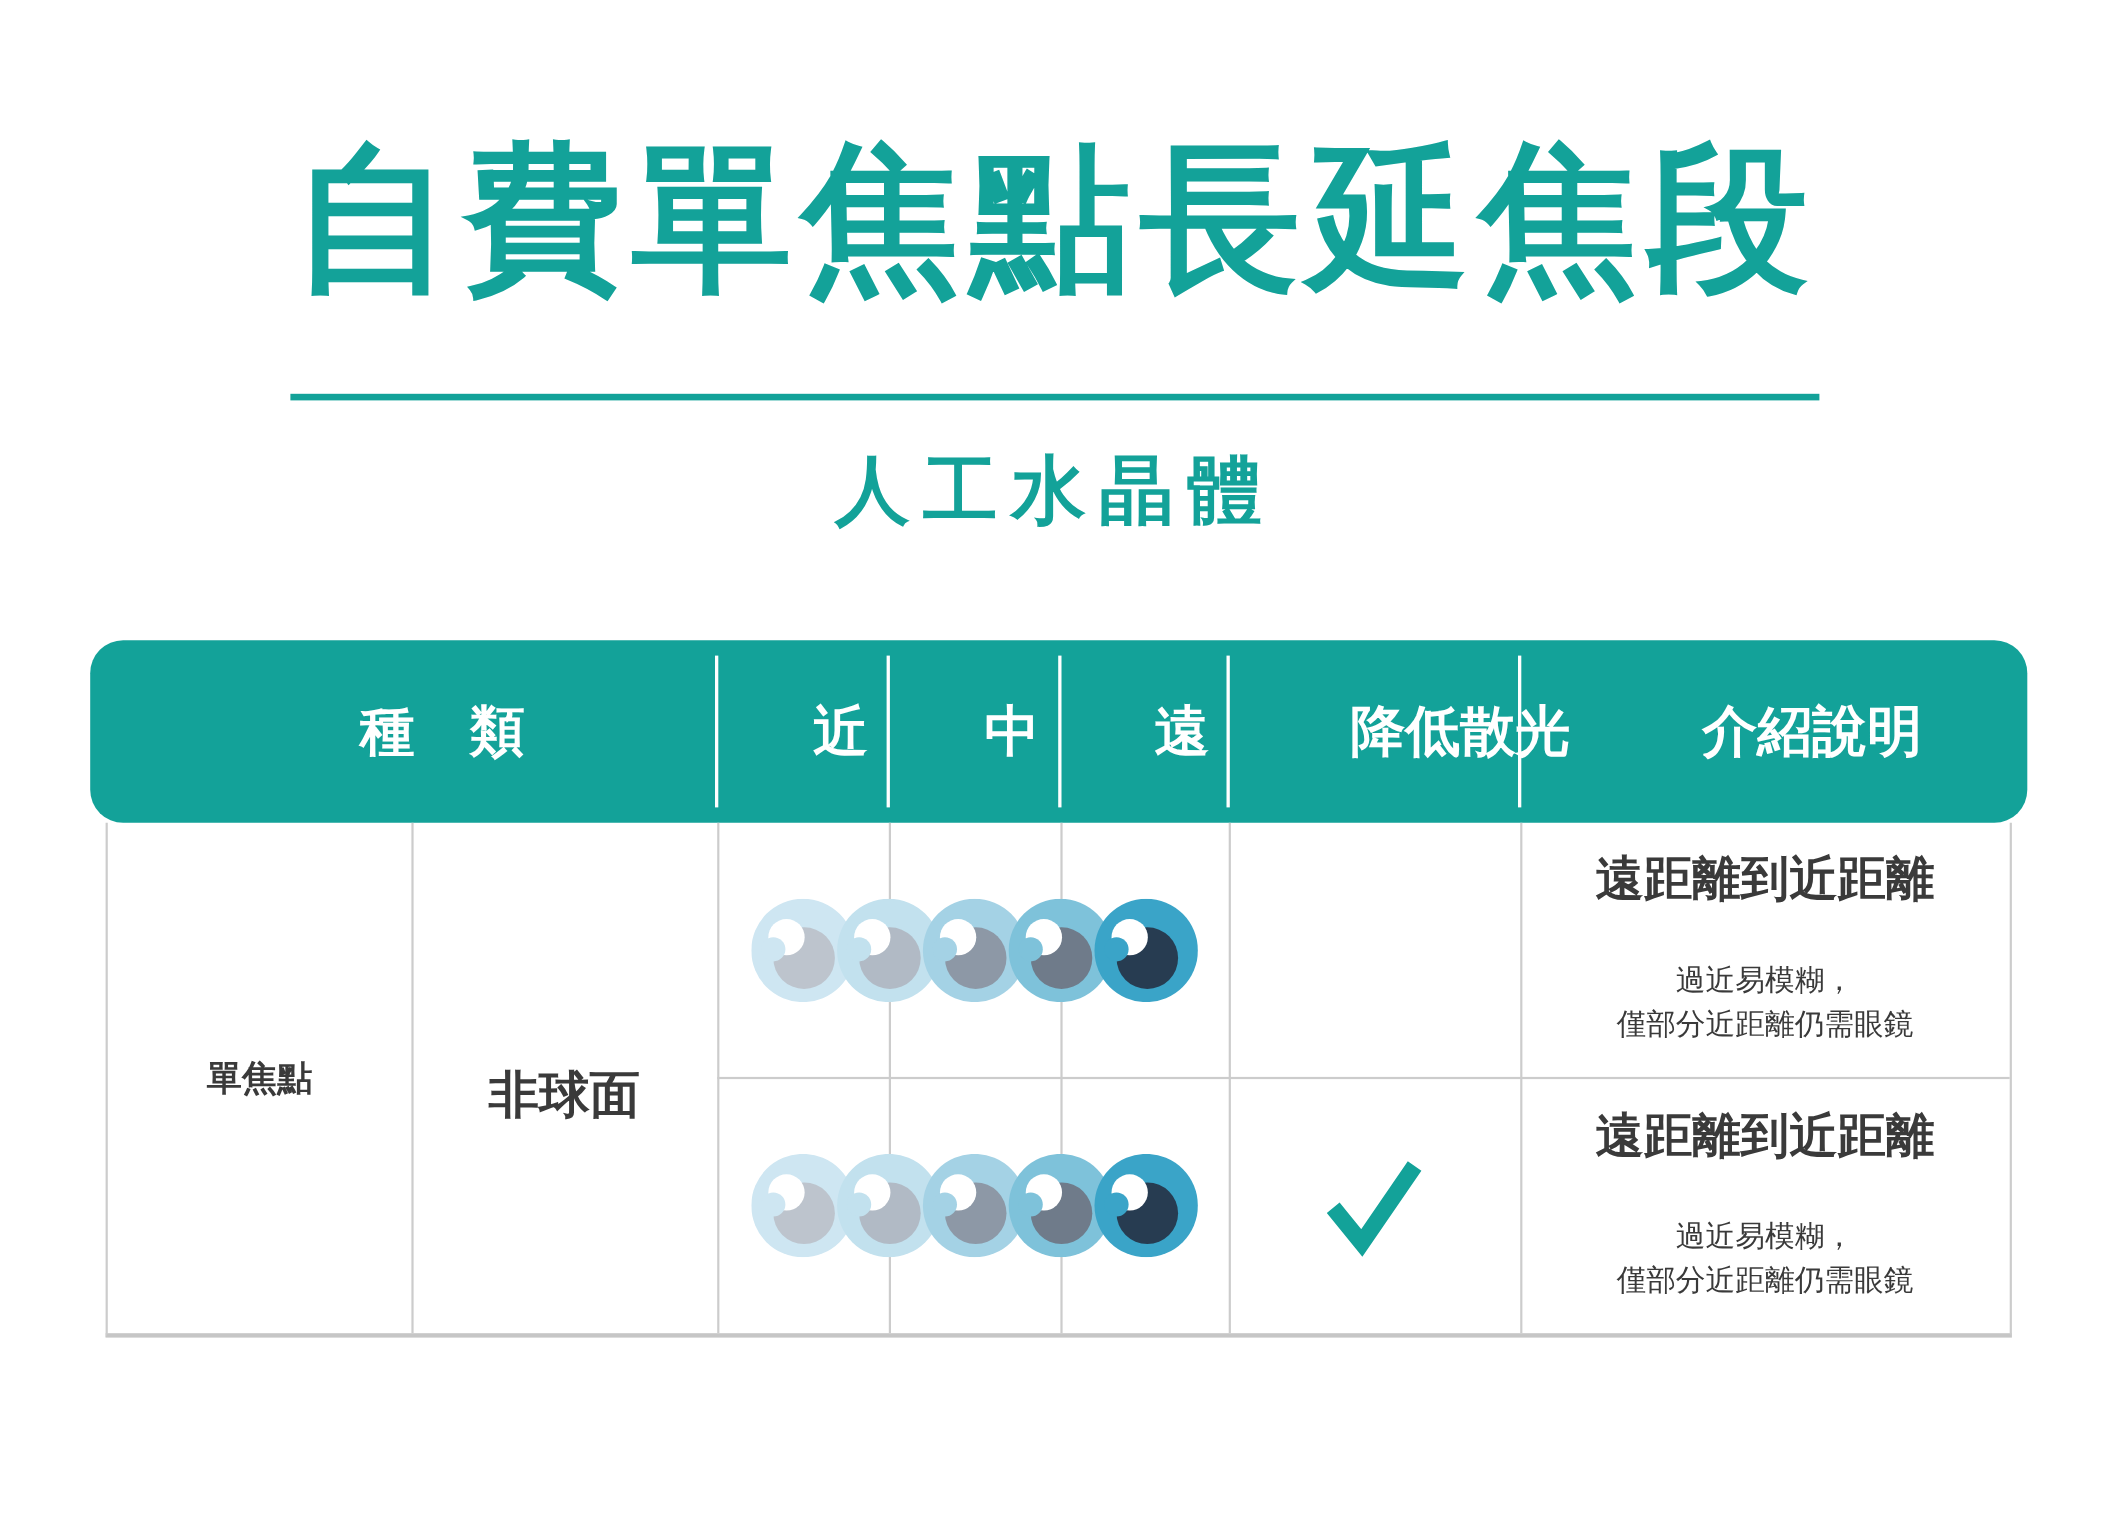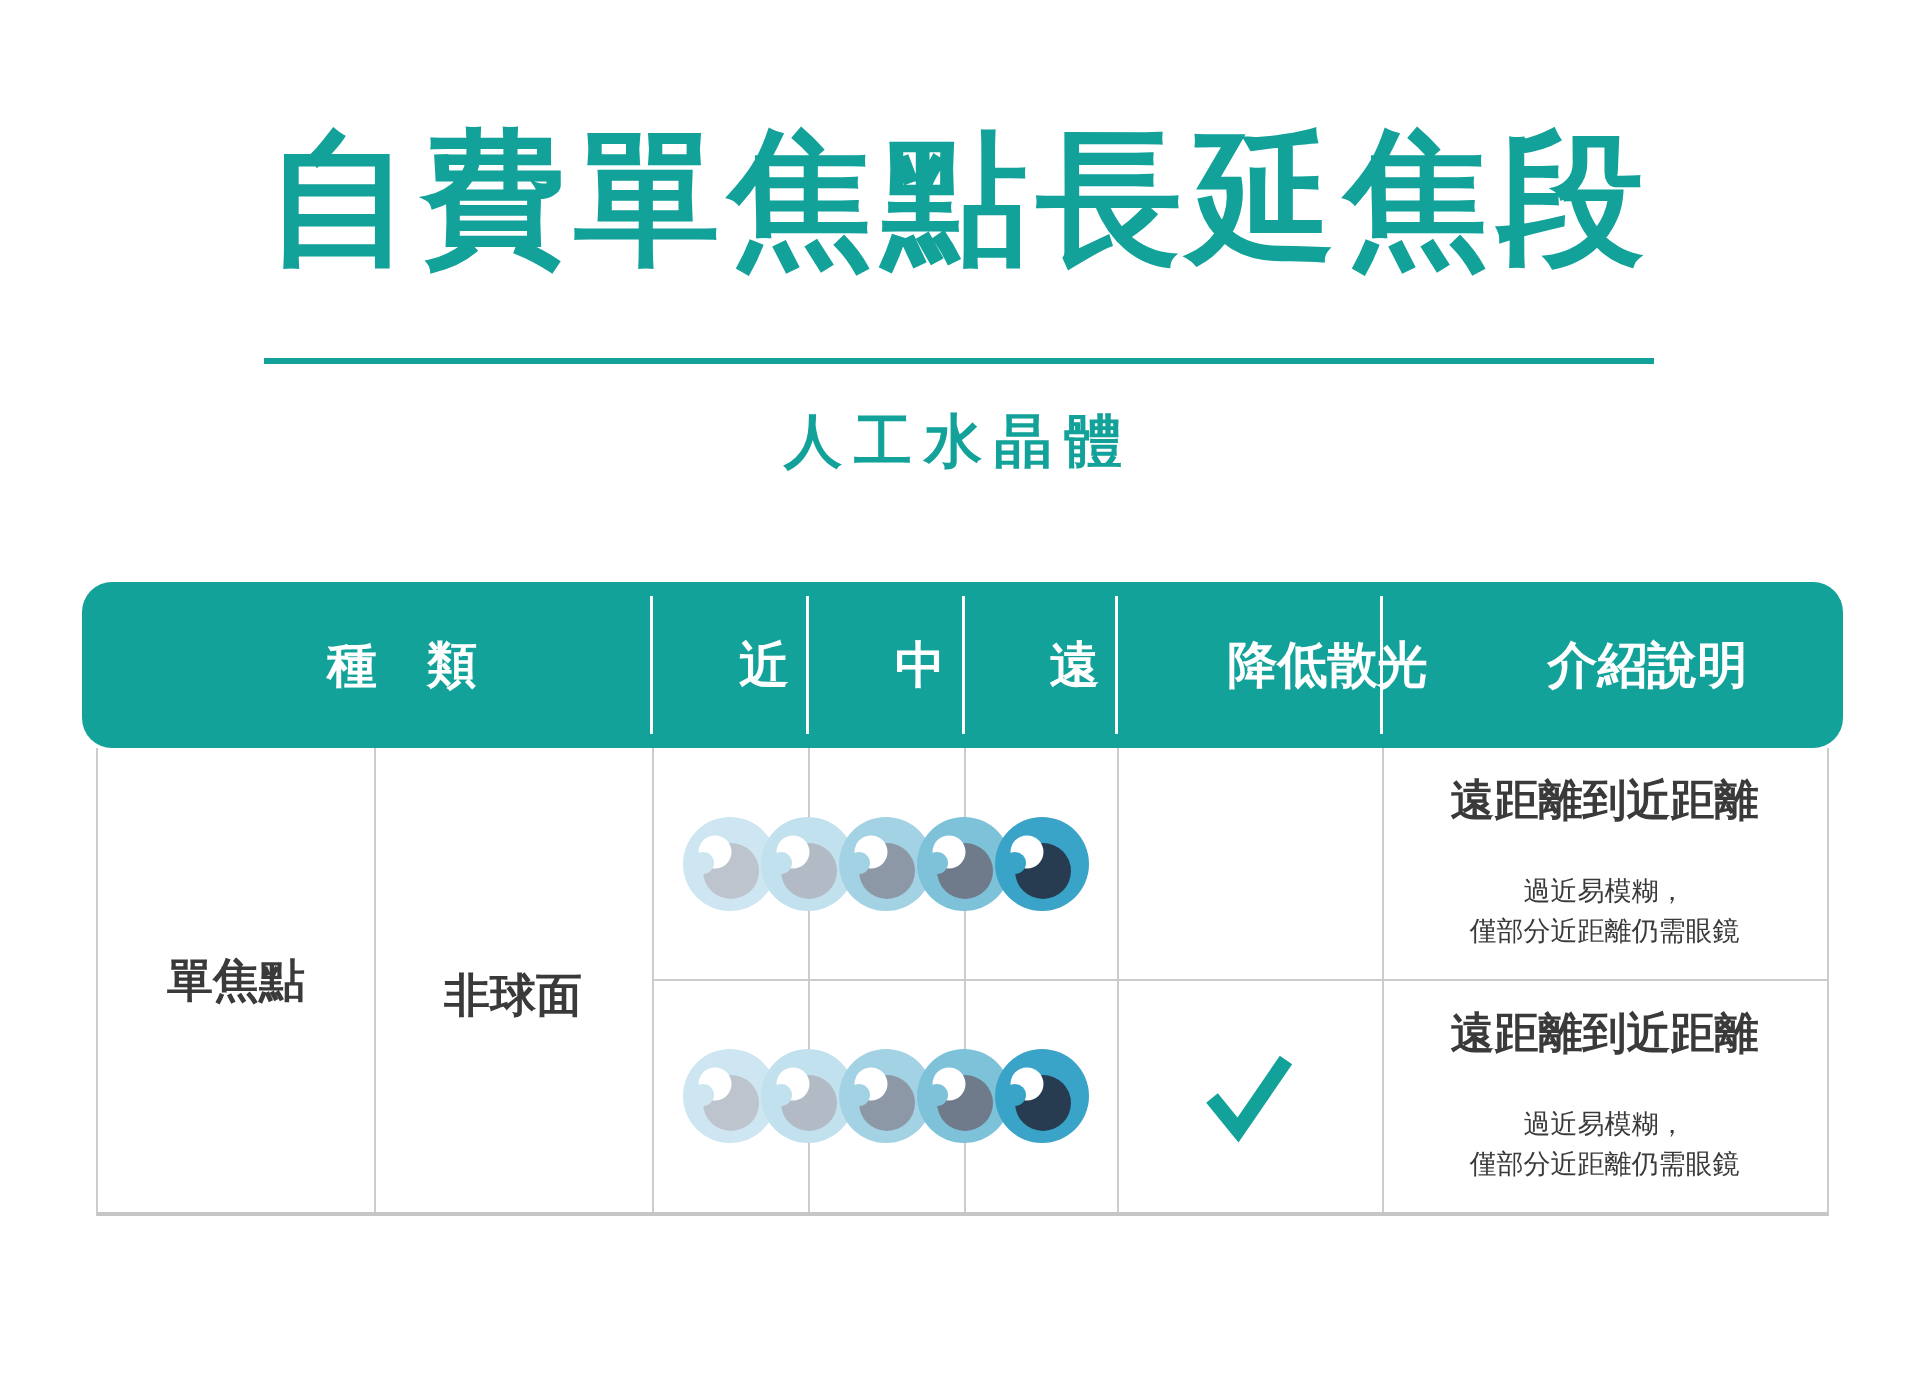--- a/index.html
+++ b/index.html
@@ -11,21 +11,21 @@
     position:absolute; top:126px; left:0; width:100%;
     text-align:center; font-size:146px; font-weight:700;
     letter-spacing:8px; color:var(--teal); line-height:1; white-space:nowrap;
   }
   .title-rule {
     position:absolute; top:358px; left:50%; transform:translateX(-50%);
     width:1390px; height:6px; background:var(--teal);
   }
   .page-subtitle {
     position:absolute; top:412px; left:0; width:100%;
-    text-align:center; font-size:58px; font-weight:700;
+    text-align:center; font-size:68px; font-weight:700;
     letter-spacing:12px; color:var(--teal); line-height:1; white-space:nowrap;
   }
 
   
   .thead {
     position:absolute; left:82px; top:582px; width:1761px; height:166px;
     background:var(--teal); border-radius:30px;
   }
   .th-cell {
     position:absolute; top:0; height:166px; line-height:166px;
@@ -53,21 +53,21 @@
     border-bottom:4px solid var(--grid-heavy); box-sizing:content-box;
   }
   .v-line { position:absolute; top:0; height:100%; width:2px; background:var(--grid); }
   .v1 { left:276px; } .v2 { left:554px; } .v3 { left:710px; }
   .v4 { left:866px; } .v5 { left:1019px; } .v6 { left:1284px; }
   .h-line { position:absolute; left:554px; top:231px; width:1175px; height:2px; background:var(--grid); }
 
   .cell-type {
     position:absolute; left:0; top:0; width:276px; height:464px;
     display:flex; flex-direction:column; align-items:center; justify-content:center;
-    color:var(--ink); font-size:46px; font-weight:700; line-height:1.4; text-align:center;
+    color:var(--ink); font-size:32px; font-weight:700; line-height:1.4; text-align:center;
   }
   .cell-subtype {
     position:absolute; left:276px; top:16px; width:278px; height:464px;
     display:flex; align-items:center; justify-content:center;
     color:var(--ink); font-size:46px; font-weight:700; text-align:center;
   }
   .eye-row { position:absolute; left:585px; width:406px; height:94px; }
   .eye-row.r1 { top:69px; }
   .eye-row.r2 { top:301px; }
 

